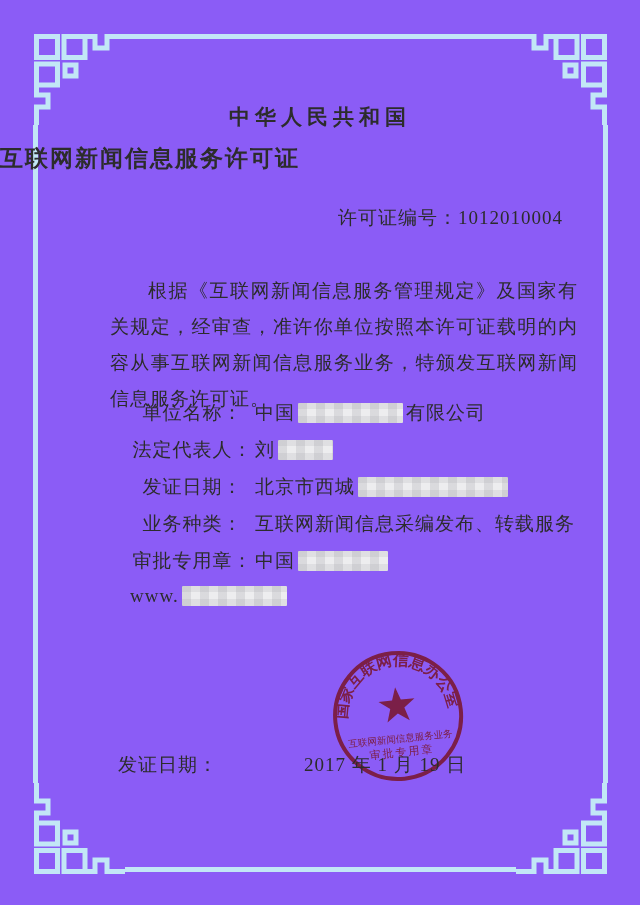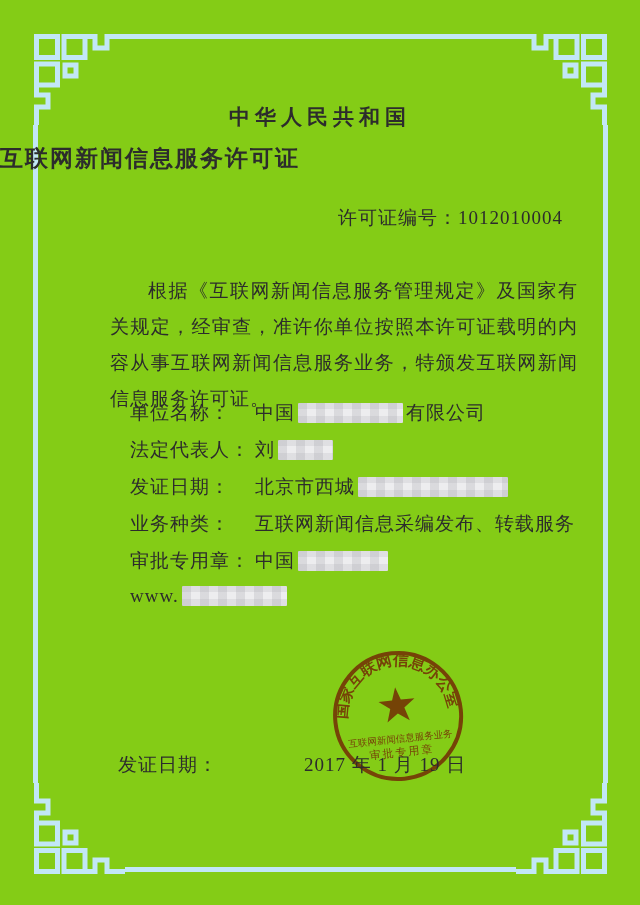--- a/index.html
+++ b/index.html
@@ -1,16 +1,16 @@
 <!DOCTYPE html>
 <html><head>
 <meta charset="utf-8">
 <style>
   html,body{margin:0;padding:0;background:#ffffff;}
-  .page{position:relative;width:640px;height:905px;background:#84cc16;overflow:hidden;
+  .page{position:relative;width:640px;height:905px;background:#8b5cf6;overflow:hidden;
         font-family:"Liberation Serif","DejaVu Serif",serif;color:#2c2c2c;}
 
   
   .bline{position:absolute;background:#c2e7f6;}
   #b-top{left:125px;top:34px;width:391px;height:5px;}
   #b-bottom{left:125px;top:867px;width:391px;height:5px;}
   #b-left{left:33px;top:125px;width:5px;height:658px;}
   #b-right{left:603px;top:125px;width:5px;height:658px;}
   .corner{position:absolute;width:100px;height:100px;}
   #c-tl{left:25px;top:25px;}
@@ -22,21 +22,21 @@
   #title1{position:absolute;top:103px;left:0;width:100%;text-align:center;
           font-size:21px;font-weight:bold;letter-spacing:5px;}
   #title2{position:absolute;top:143px;left:0;width:100%;
           font-size:23px;font-weight:bold;letter-spacing:2px;}
   #license-line{position:absolute;top:205px;left:338px;font-size:19px;letter-spacing:1px;}
   #para{position:absolute;top:273px;left:94px;width:468px;font-size:19px;
         line-height:36px;text-indent:2em;text-align:justify;letter-spacing:1px;margin-left:16px;}
 
   #fields{position:absolute;top:400px;left:130px;}
   .frow{display:flex;align-items:flex-start;height:23px;margin-bottom:14px;font-size:19px;}
-  .flabel{width:125px;letter-spacing:1px;white-space:nowrap;}
+  .flabel{width:125px;letter-spacing:1px;white-space:nowrap;text-align:center;}
   .fvalue{letter-spacing:1px;white-space:nowrap;}
   .mosaic{display:inline-block;height:20px;vertical-align:-4px;margin:0 3px;border-radius:1px;
     background:
       repeating-linear-gradient(90deg, rgba(150,150,158,.22) 0 9px, rgba(255,255,255,0) 9px 18px),
       repeating-linear-gradient(0deg, rgba(160,160,168,.18) 0 7px, rgba(255,255,255,0) 7px 14px),
       #ededef;}
 
   #issuer-line{position:absolute;top:684px;left:104px;font-size:20px;letter-spacing:1px;}
   #date-line{position:absolute;top:752px;left:118px;font-size:19px;letter-spacing:1px;}
   #date-label{display:inline-block;width:186px;}

